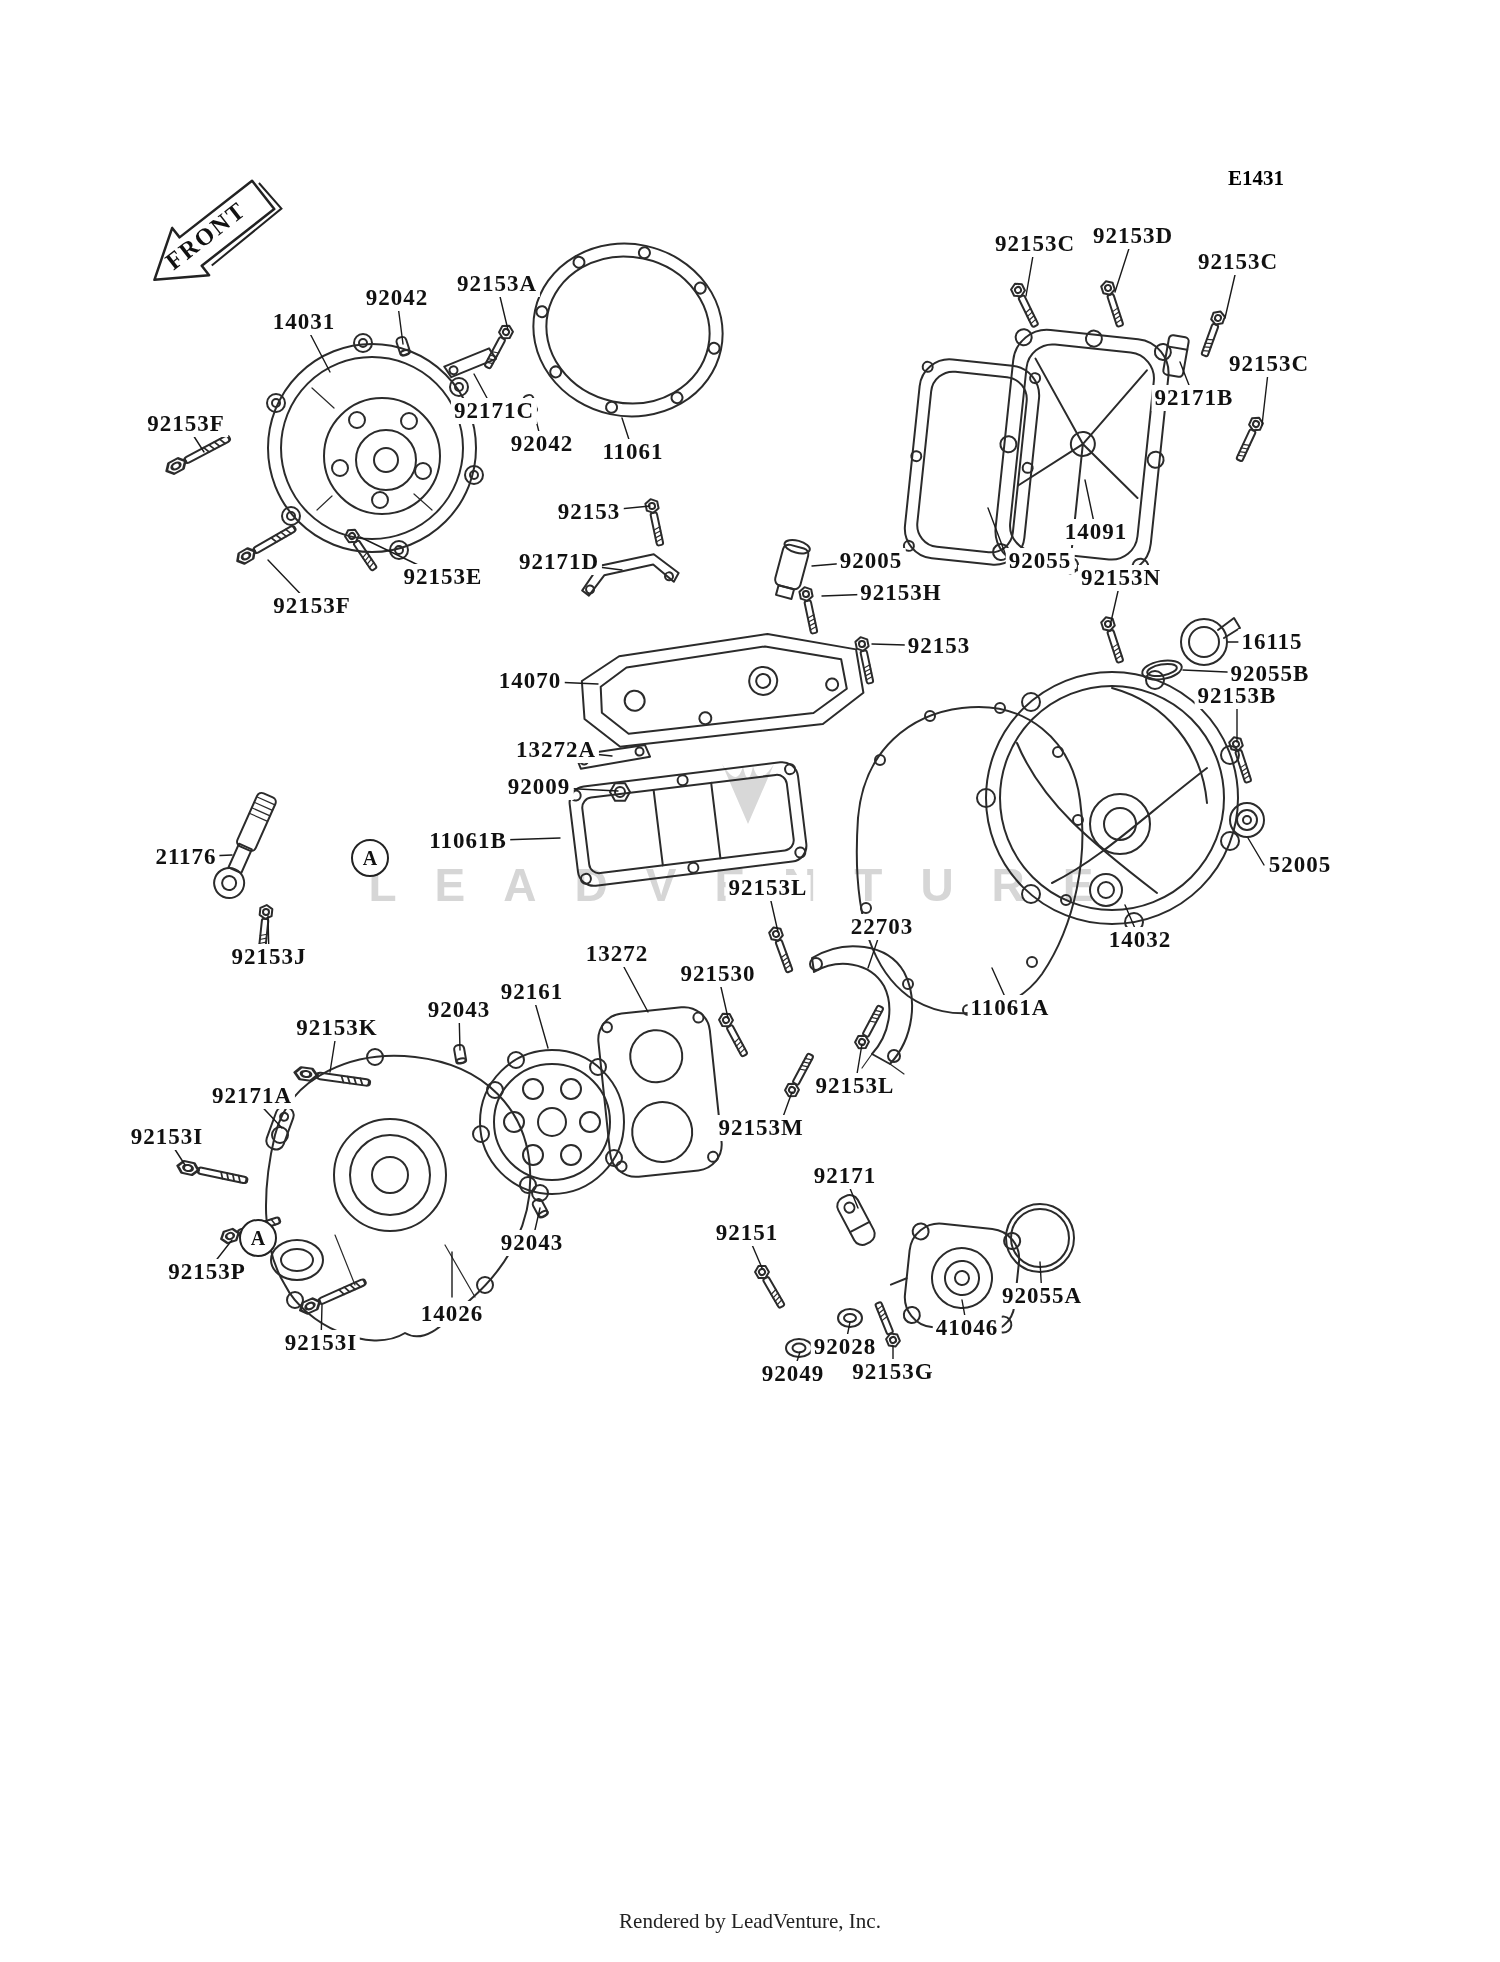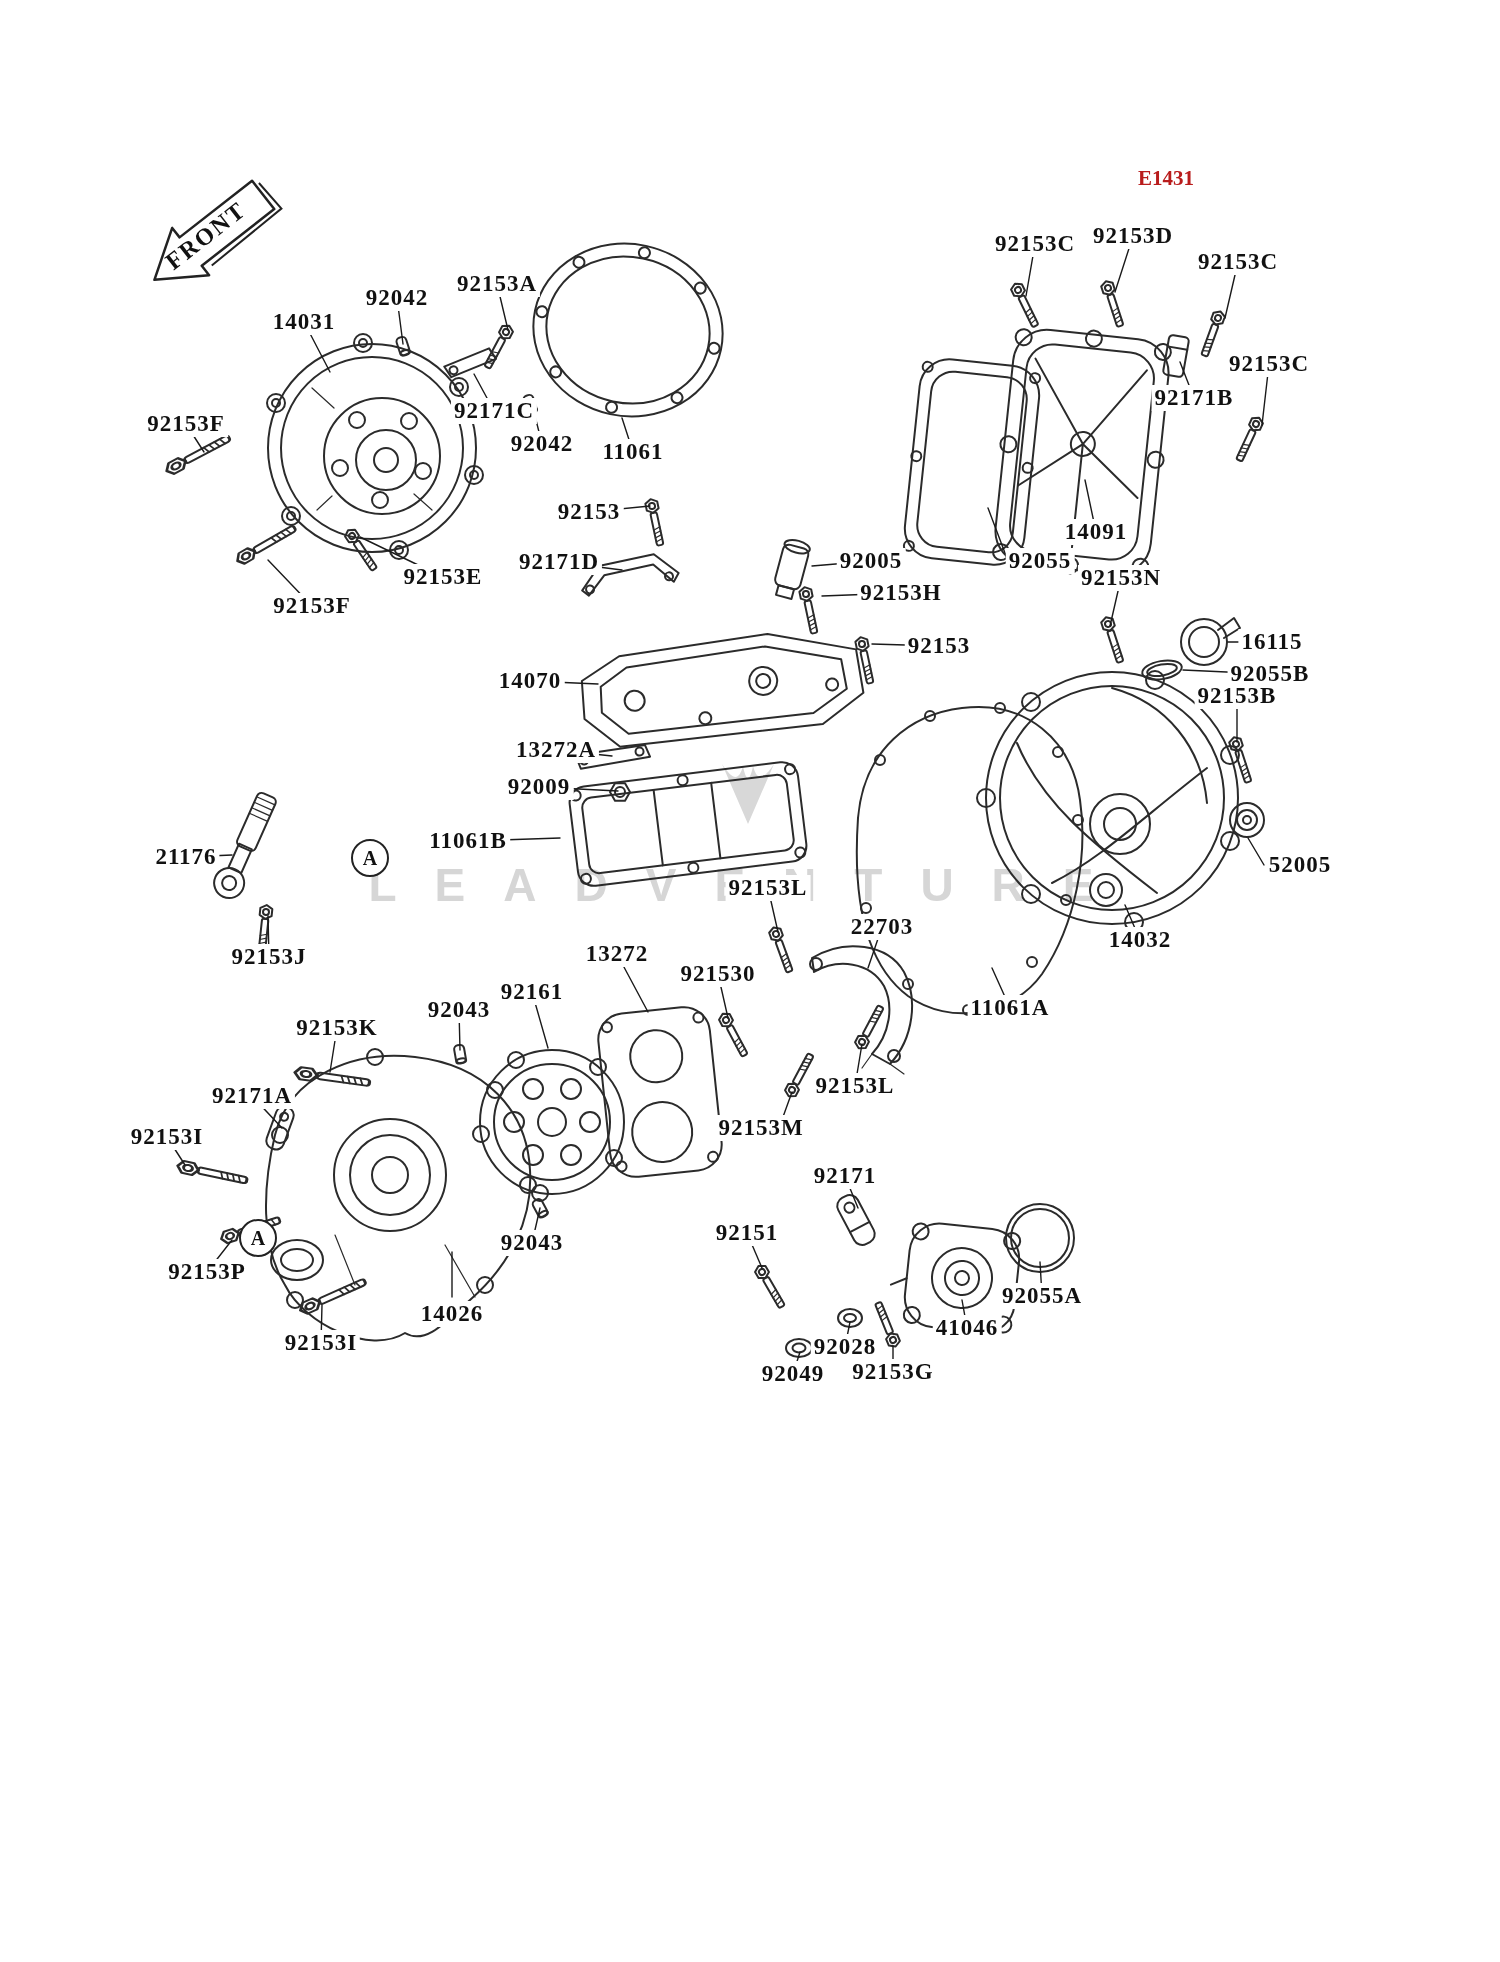--- a/index.html
+++ b/index.html
@@ -11,22 +11,22 @@
   #art .thin{stroke-width:1.2;}
   #art .leader{stroke:#1a1a1a;stroke-width:1.4;}
   #art{position:absolute;left:0;top:0;z-index:2;}
   .part-label{position:absolute;transform:translate(-50%,-50%);
       font:bold 23px "Liberation Serif",serif;color:#111;background:#fff;
       padding:0 3px;white-space:nowrap;z-index:3;letter-spacing:1px;}
   .callout{position:absolute;width:34px;height:34px;border:2px solid #222;border-radius:50%;
       display:flex;align-items:center;justify-content:center;
       font:bold 20px "Liberation Serif",serif;color:#111;background:#fff;
       transform:translate(-50%,-50%);z-index:3;}
-  .code{position:absolute;left:1166px;top:178px;transform:translate(-50%,-50%);
-      font:bold 21px "Liberation Serif",serif;color:#b91c1c;z-index:3;}
+  .code{position:absolute;left:1256px;top:178px;transform:translate(-50%,-50%);
+      font:bold 21px "Liberation Serif",serif;color:#000000;z-index:3;}
   .footer{position:absolute;left:0;right:0;bottom:28px;text-align:center;
       font:21px "Liberation Serif",serif;color:#222;z-index:3;}
   .watermark{position:absolute;left:50%;top:858px;transform:translateX(-50%);
       font:bold 46px "Liberation Sans",sans-serif;color:#d6d6d6;
       letter-spacing:38px;z-index:1;white-space:nowrap;}
   .wm-logo{position:absolute;left:718px;top:762px;z-index:1;}
   .front-arrow{position:absolute;left:110px;top:170px;width:190px;height:140px;z-index:3;}
   .front-text{position:absolute;left:96px;top:66px;transform:translate(-50%,-50%) rotate(-38deg);
       font:bold 24px "Liberation Serif",serif;color:#111;letter-spacing:2px;}
 </style>
@@ -477,13 +477,14 @@
       <div class="part-label" style="left: 747px; top: 1233px;">92151</div>
       <div class="part-label" style="left: 1042px; top: 1296px;">92055A</div>
       <div class="part-label" style="left: 967px; top: 1328px;">41046</div>
       <div class="part-label" style="left: 845px; top: 1347px;">92028</div>
       <div class="part-label" style="left: 793px; top: 1374px;">92049</div>
       <div class="part-label" style="left: 893px; top: 1372px;">92153G</div>
       <div class="callout" style="left: 370px; top: 858px;">A</div>
       <div class="callout" style="left: 258px; top: 1238px;">A</div>
     </div>
 
+  <div class="footer">Rendered by LeadVenture, Inc.</div>
 </div>
 
 </body></html>

